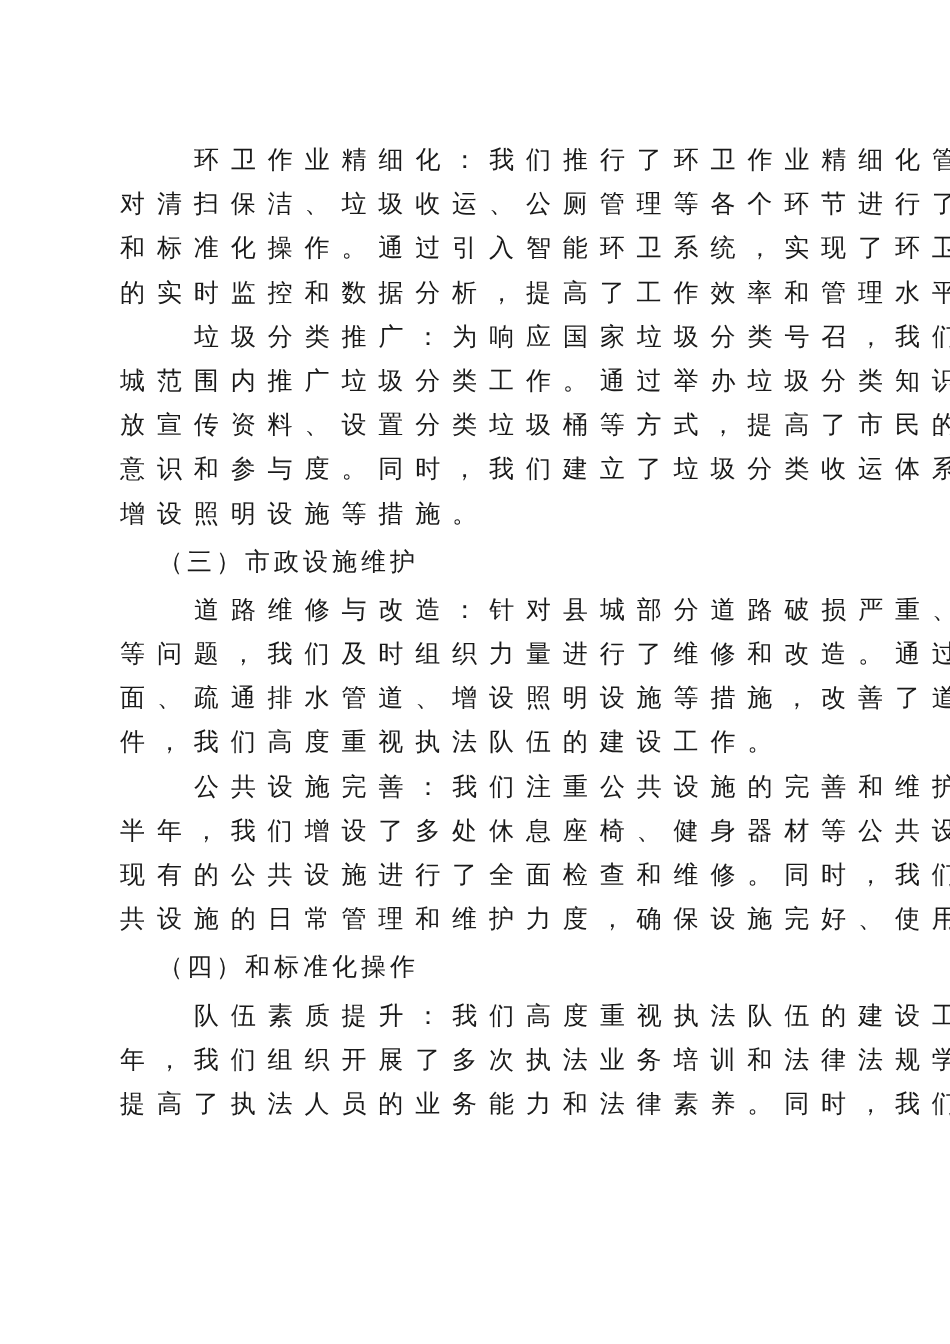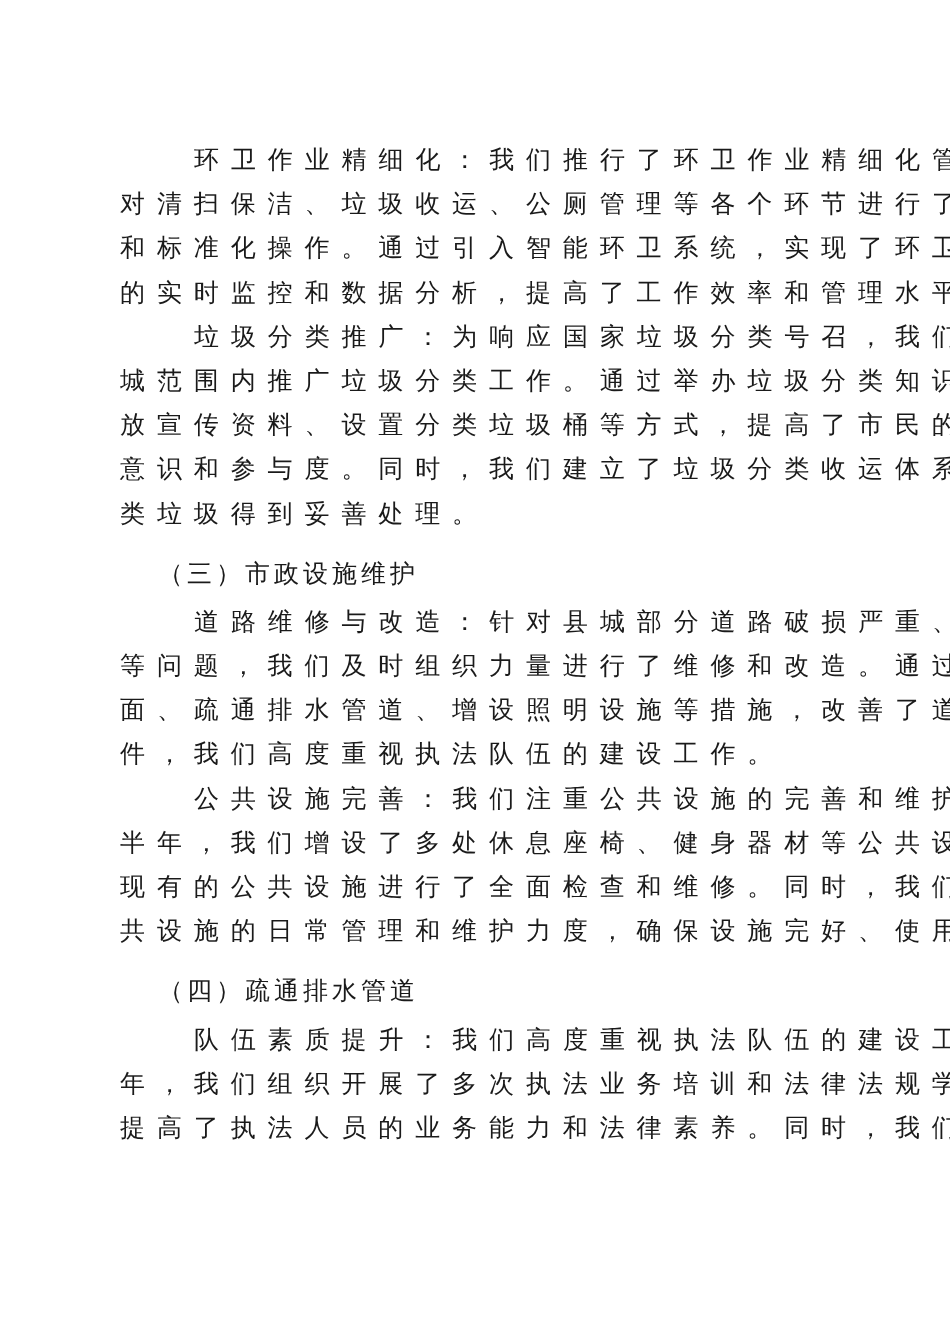--- a/index.html
+++ b/index.html
@@ -30,21 +30,21 @@
       overflow: visible;
     }
     .indent {
       padding-left: 74px;
     }
     .heading {
       padding-left: 38px;
       letter-spacing: 4px;
     }
     .heading.gap-top {
-      margin-top: 16px;
+      margin-top: 4px;
     }
     .after-heading {
       margin-top: 4px;
     }
   </style>
 </head>
 <body>
 
 <div class="page">
 
@@ -53,40 +53,40 @@
     <div class="line">对清扫保洁、垃圾收运、公厕管理等各个环节进行了细化分工</div>
     <div class="line">和标准化操作。通过引入智能环卫系统，实现了环卫作业过程</div>
     <div class="line">的实时监控和数据分析，提高了工作效率和管理水平。</div>
   </div>
 
   <div>
     <div class="line indent">垃圾分类推广：为响应国家垃圾分类号召，我们积极在县</div>
     <div class="line">城范围内推广垃圾分类工作。通过举办垃圾分类知识讲座、发</div>
     <div class="line">放宣传资料、设置分类垃圾桶等方式，提高了市民的垃圾分类</div>
     <div class="line">意识和参与度。同时，我们建立了垃圾分类收运体系，确保各</div>
-    <div class="line">类垃圾得到妥善处理。</div>
+    <div class="line">增设照明设施等措施。</div>
   </div>
 
   <div class="line heading gap-top">（三）市政设施维护</div>
 
   <div class="after-heading">
     <div class="line indent">道路维修与改造：针对县城部分道路破损严重、排水不畅</div>
     <div class="line">等问题，我们及时组织力量进行了维修和改造。通过铺设新路</div>
     <div class="line">面、疏通排水管道、增设照明设施等措施，改善了道路通行条</div>
     <div class="line">件，我们高度重视执法队伍的建设工作。</div>
   </div>
 
   <div>
     <div class="line indent">公共设施完善：我们注重公共设施的完善和维护工作。上</div>
     <div class="line">半年，我们增设了多处休息座椅、健身器材等公共设施，并对</div>
     <div class="line">现有的公共设施进行了全面检查和维修。同时，我们加强了公</div>
     <div class="line">共设施的日常管理和维护力度，确保设施完好、使用安全。</div>
   </div>
 
-  <div class="line heading gap-top">（四）疏通排水管道</div>
+  <div class="line heading gap-top">（四）和标准化操作</div>
 
   <div class="after-heading">
     <div class="line indent">队伍素质提升：我们高度重视执法队伍的建设工作。上半</div>
     <div class="line">年，我们组织开展了多次执法业务培训和法律法规学习活动，</div>
     <div class="line">提高了执法人员的业务能力和法律素养。同时，我们加强了队</div>
   </div>
 
 </div>
 
 </body></html>

